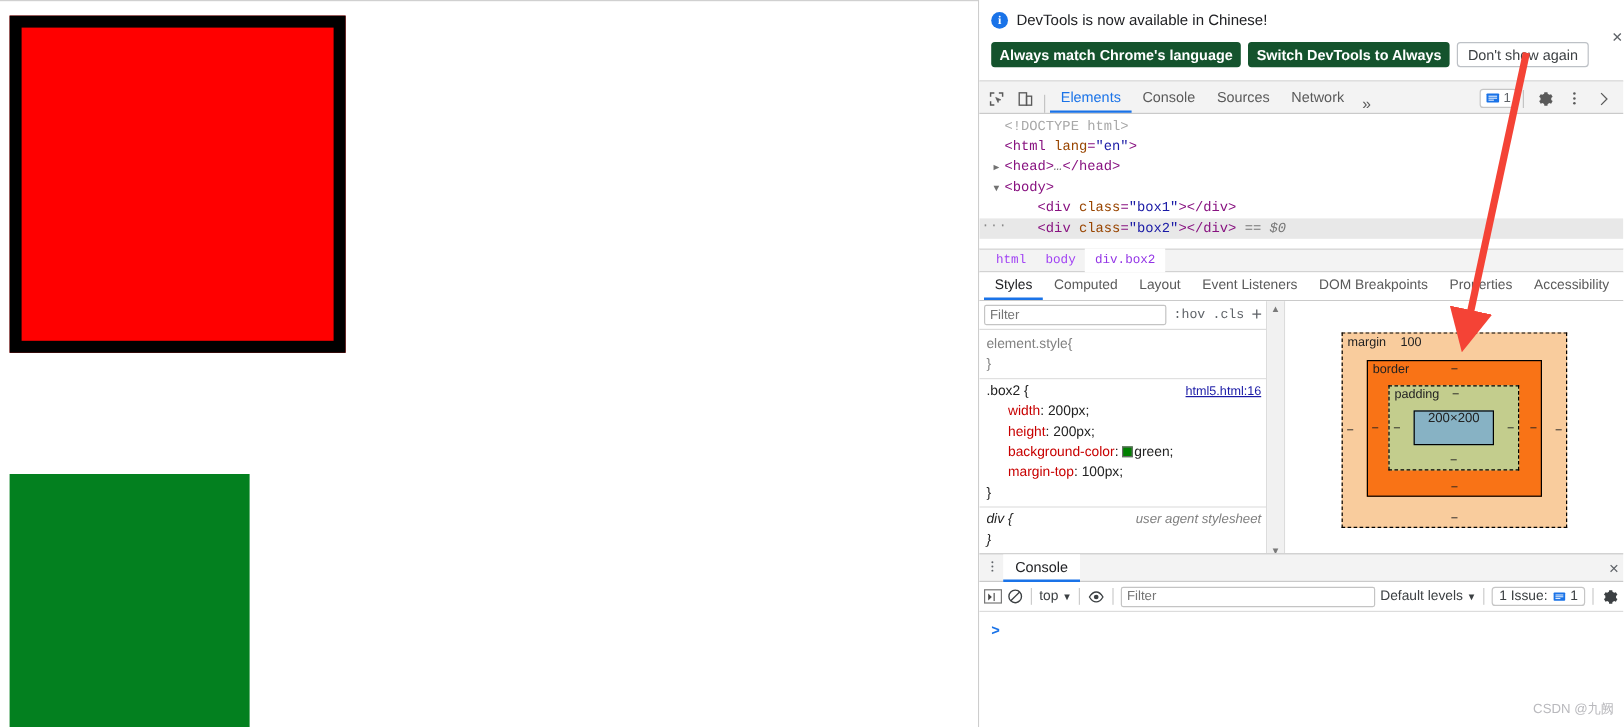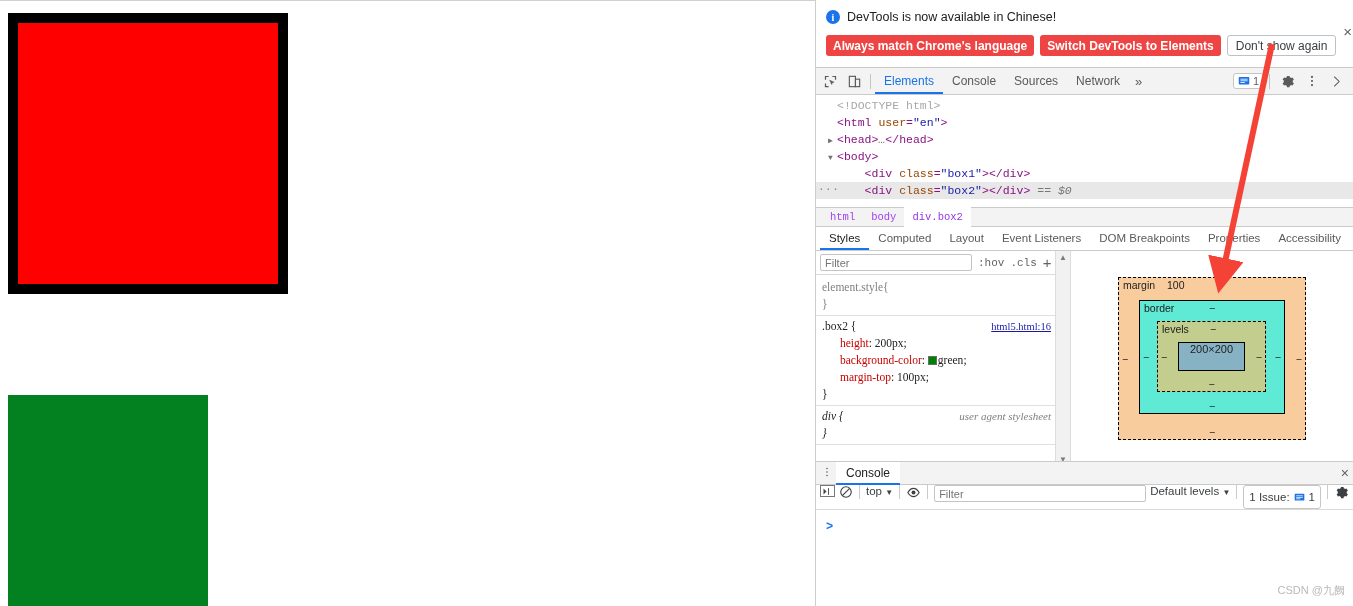--- a/index.html
+++ b/index.html
@@ -52,40 +52,40 @@
   .info-circle {
     width: 14px; height: 14px; border-radius: 50%;
     background: #1a73e8; color: #fff;
     font-size: 10px; font-weight: bold;
     display: flex; align-items: center; justify-content: center;
     font-family: "Liberation Serif", serif; flex: none;
   }
   .infobar-text { font-size: 12.5px; color: #202124; }
   .infobar-row2 { display: flex; align-items: center; gap: 6px; margin-top: 8px; }
   .btn-blue {
-    background: #ef4444; color: #ffffff;
+    background: #14532d; color: #ffffff;
     font-size: 12px; font-weight: bold;
     border: none; border-radius: 3px;
     padding: 3px 7px; height: 21px; cursor: pointer;
     white-space: nowrap; font-family: "Liberation Sans", sans-serif;
   }
   .btn-plain {
     background: #ffffff; color: #3c4043;
     font-size: 12px; border: 1px solid #bdc1c6; border-radius: 3px;
     padding: 3px 8px; height: 21px; cursor: pointer;
     white-space: nowrap; font-family: "Liberation Sans", sans-serif;
   }
   #infobar-close {
     position: absolute; right: 1px; top: 24px;
     font-size: 15px; color: #5f6368; cursor: pointer; line-height: 1;
   }
 
   
   #main-toolbar {
-    display: flex; align-items: center;
+    display: flex; align-items: flex-end;
     height: 27px; background: #f3f3f3;
     border-bottom: 1px solid #cacaca;
     padding: 0 2px; position: relative;
   }
   .tb-icon {
     width: 24px; height: 24px; display: flex;
     align-items: center; justify-content: center;
     cursor: pointer; flex: none;
   }
   .tb-sep { width: 1px; height: 15px; background: #c4c4c4; margin: 0 4px; flex: none; }
@@ -182,21 +182,21 @@
   }
   .plus-btn { font-size: 15px; color: #5f6368; cursor: pointer; line-height: 1; }
   .box-btn {
     border: 1px solid #777; width: 15px; height: 12px;
     display: flex; align-items: center; cursor: pointer;
     font-size: 7px; color: #444; padding-left: 1px;
   }
 
   #css-rules {
     flex: 1; overflow: hidden;
-    font-family: Liberation Serif, serif;
+    font-family: Liberation Sans, sans-serif;
     font-size: 11.5px; line-height: 17px; color: #222;
     padding-top: 2px;
   }
   .rule-block { padding: 2px 4px 2px 6px; border-bottom: 1px solid #e0e0e0; }
   .rule-head { display: flex; justify-content: space-between; align-items: baseline; }
   .sel { color: #222; }
   .sel-gray { color: #808080; }
   .origin-link { color: #1a1aa6; text-decoration: underline; font-size: 10.5px; cursor: pointer; }
   .origin-ua { color: #808080; font-style: italic; font-size: 11px; }
   .prop { padding-left: 18px; white-space: pre; }
@@ -252,21 +252,21 @@
   }
   .kebab { width: 18px; text-align: center; color: #5f6368; font-size: 12px; cursor: pointer; letter-spacing: 0; }
   .dr-tab {
     font-size: 12px; color: #202124; padding: 0 10px;
     height: 23px; line-height: 23px; cursor: pointer;
   }
   .dr-tab.active { box-shadow: inset 0 -2px 0 #1a73e8; background: #fff; }
   #drawer-close { position: absolute; right: 4px; font-size: 14px; color: #5f6368; cursor: pointer; }
 
   #console-toolbar {
-    display: flex; gap: 4px;
+    display: flex; align-items: center; gap: 4px;
     height: 25px; border-bottom: 1px solid #dcdcdc;
     padding: 0 4px; background: #fff;
   }
   .ct-sep { width: 1px; height: 14px; background: #ccc; margin: 0 2px; flex: none; }
   #console-filter {
     flex: 1; max-width: 215px; height: 17px; font-size: 11px;
     border: 1px solid #c4c4c4; border-radius: 2px; padding: 0 4px;
     outline: none; font-family: "Liberation Sans", sans-serif; color:#333;
   }
   .ct-text { font-size: 11.5px; color: #3c4043; cursor: pointer; white-space: nowrap; }
@@ -300,21 +300,21 @@
 
   <div id="devtools">
 
     <div id="infobar">
       <div class="infobar-row1">
         <span class="info-circle">i</span>
         <span class="infobar-text">DevTools is now available in Chinese!</span>
       </div>
       <div class="infobar-row2">
         <button class="btn-blue">Always match Chrome's language</button>
-        <button class="btn-blue">Switch DevTools to Elements</button>
+        <button class="btn-blue">Switch DevTools to Always</button>
         <button class="btn-plain">Don't show again</button>
       </div>
       <div id="infobar-close">×</div>
     </div>
 
     <div id="main-toolbar">
       <div class="tb-icon">
         <svg width="15" height="15" viewBox="0 0 16 16">
           <path d="M2 2h4v1.3H3.3V6H2V2zm8 0h4v4h-1.3V3.3H10V2zM2 10h1.3v2.7H6V14H2v-4z" fill="#5a5a5a"></path>
           <path d="M7.2 6.6l4.6 2.1-2 .5-.5 2-2.1-4.6z" fill="#5a5a5a" stroke="#5a5a5a" stroke-width=".6" stroke-linejoin="round"></path>
@@ -361,21 +361,21 @@
           <svg width="13" height="13" viewBox="0 0 16 16">
             <path d="M4 2l6 6-6 6" fill="none" stroke="#5a5a5a" stroke-width="1.3"></path>
           </svg>
         </div>
       </div>
     </div>
 
     <div id="dom-tree">
       <div class="dom-line"><span class="tw"></span><span class="c-doctype">&lt;!DOCTYPE html&gt;</span></div>
 
-      <div class="dom-line"><span class="tw"></span><span class="c-tag">&lt;</span><span class="c-tag">html</span><span> </span><span class="c-attr">user</span><span class="c-tag">=</span><span class="c-val">"en"</span><span class="c-tag">&gt;</span></div>
+      <div class="dom-line"><span class="tw"></span><span class="c-tag">&lt;</span><span class="c-tag">html</span><span> </span><span class="c-attr">lang</span><span class="c-tag">=</span><span class="c-val">"en"</span><span class="c-tag">&gt;</span></div>
 
       <div class="dom-line"><span class="tw">▶</span><span class="c-tag">&lt;</span><span class="c-tag">head</span><span class="c-tag">&gt;</span><span class="c-gray">…</span><span class="c-tag">&lt;/</span><span class="c-tag">head</span><span class="c-tag">&gt;</span></div>
 
       <div class="dom-line"><span class="tw">▼</span><span class="c-tag">&lt;</span><span class="c-tag">body</span><span class="c-tag">&gt;</span></div>
 
       <div class="dom-line"><span class="tw"></span>    <span class="c-tag">&lt;</span><span class="c-tag">div</span><span> </span><span class="c-attr">class</span><span class="c-tag">=</span><span class="c-val">"box1"</span><span class="c-tag">&gt;&lt;/</span><span class="c-tag">div</span><span class="c-tag">&gt;</span></div>
 
       <div class="dom-line selected"><span class="dom-dots">···</span><span class="tw"></span>    <span class="c-tag">&lt;</span><span class="c-tag">div</span><span> </span><span class="c-attr">class</span><span class="c-tag">=</span><span class="c-val">"box2"</span><span class="c-tag">&gt;&lt;/</span><span class="c-tag">div</span><span class="c-tag">&gt; </span><span class="c-gray">== $0</span></div>
     </div>
 
@@ -419,20 +419,21 @@
             </div>
             <div class="sel-gray">}</div>
           </div>
 
           <div class="rule-block">
             <div class="rule-head">
               <span><span class="sel">.box2</span>
                 <span class="sel">{</span></span>
               <span class="origin-link">html5.html:16</span>
             </div>
+            <div class="prop"><span class="p-name">width</span><span class="p-val">: </span><span class="p-val">200px</span><span class="p-val">;</span></div>
             <div class="prop"><span class="p-name">height</span><span class="p-val">: </span><span class="p-val">200px</span><span class="p-val">;</span></div>
             <div class="prop"><span class="p-name">background-color</span><span class="p-val">: </span><span class="swatch" style="background: rgb(0, 128, 0);"></span><span class="p-val">green</span><span class="p-val">;</span></div>
             <div class="prop"><span class="p-name">margin-top</span><span class="p-val">: </span><span class="p-val">100px</span><span class="p-val">;</span></div>
             <div class="sel">}</div>
           </div>
 
           <div class="rule-block">
             <div class="rule-head">
               <span><span class="sel ital">div</span>
                 <span class="sel ital">{</span></span>
@@ -451,29 +452,29 @@
 
       <div id="styles-right">
         <div id="boxmodel-wrap">
           <div id="bm-margin" style="background: rgb(249, 204, 157);">
             <span class="bm-label">margin</span>
             <span class="bm-top">100</span>
             <span class="bm-left">−</span>
             <span class="bm-right">−</span>
             <span class="bm-bottom">−</span>
 
-            <div id="bm-border" style="background: #5eead4;">
+            <div id="bm-border" style="background: #f97316;">
               <span class="bm-label">border</span>
               <span class="bm-top">−</span>
               <span class="bm-left">−</span>
               <span class="bm-right">−</span>
               <span class="bm-bottom">−</span>
 
               <div id="bm-padding" style="background: rgb(195, 205, 141);">
-                <span class="bm-label">levels</span>
+                <span class="bm-label">padding</span>
                 <span class="bm-top" style="left:52px;right:0;text-align:left;">−</span>
                 <span class="bm-left">−</span>
                 <span class="bm-right">−</span>
                 <span class="bm-bottom">−</span>
 
                 <div id="bm-content" style="background: rgb(135, 178, 196);">
                   <span>200×200</span>
                 </div>
               </div>
             </div>

